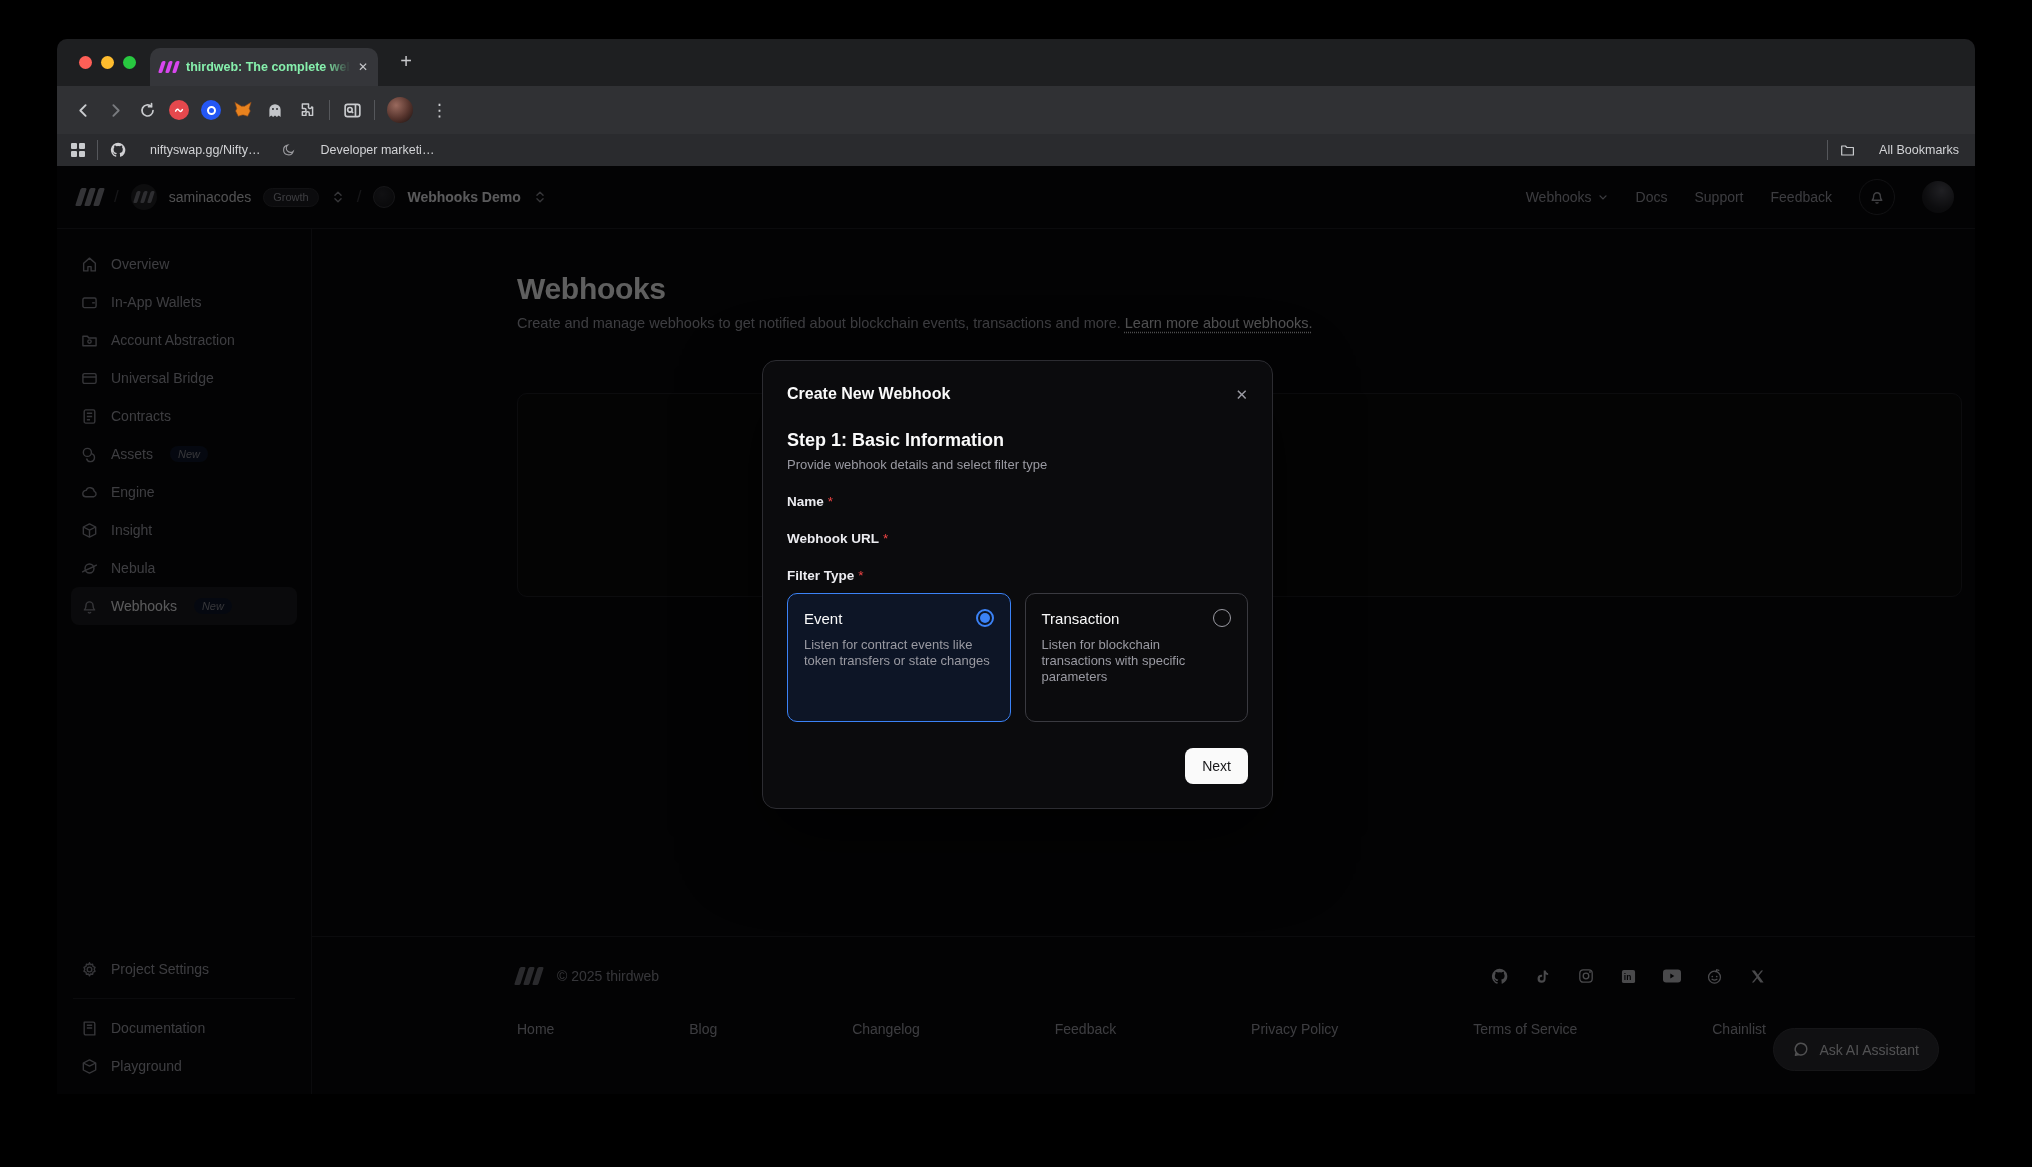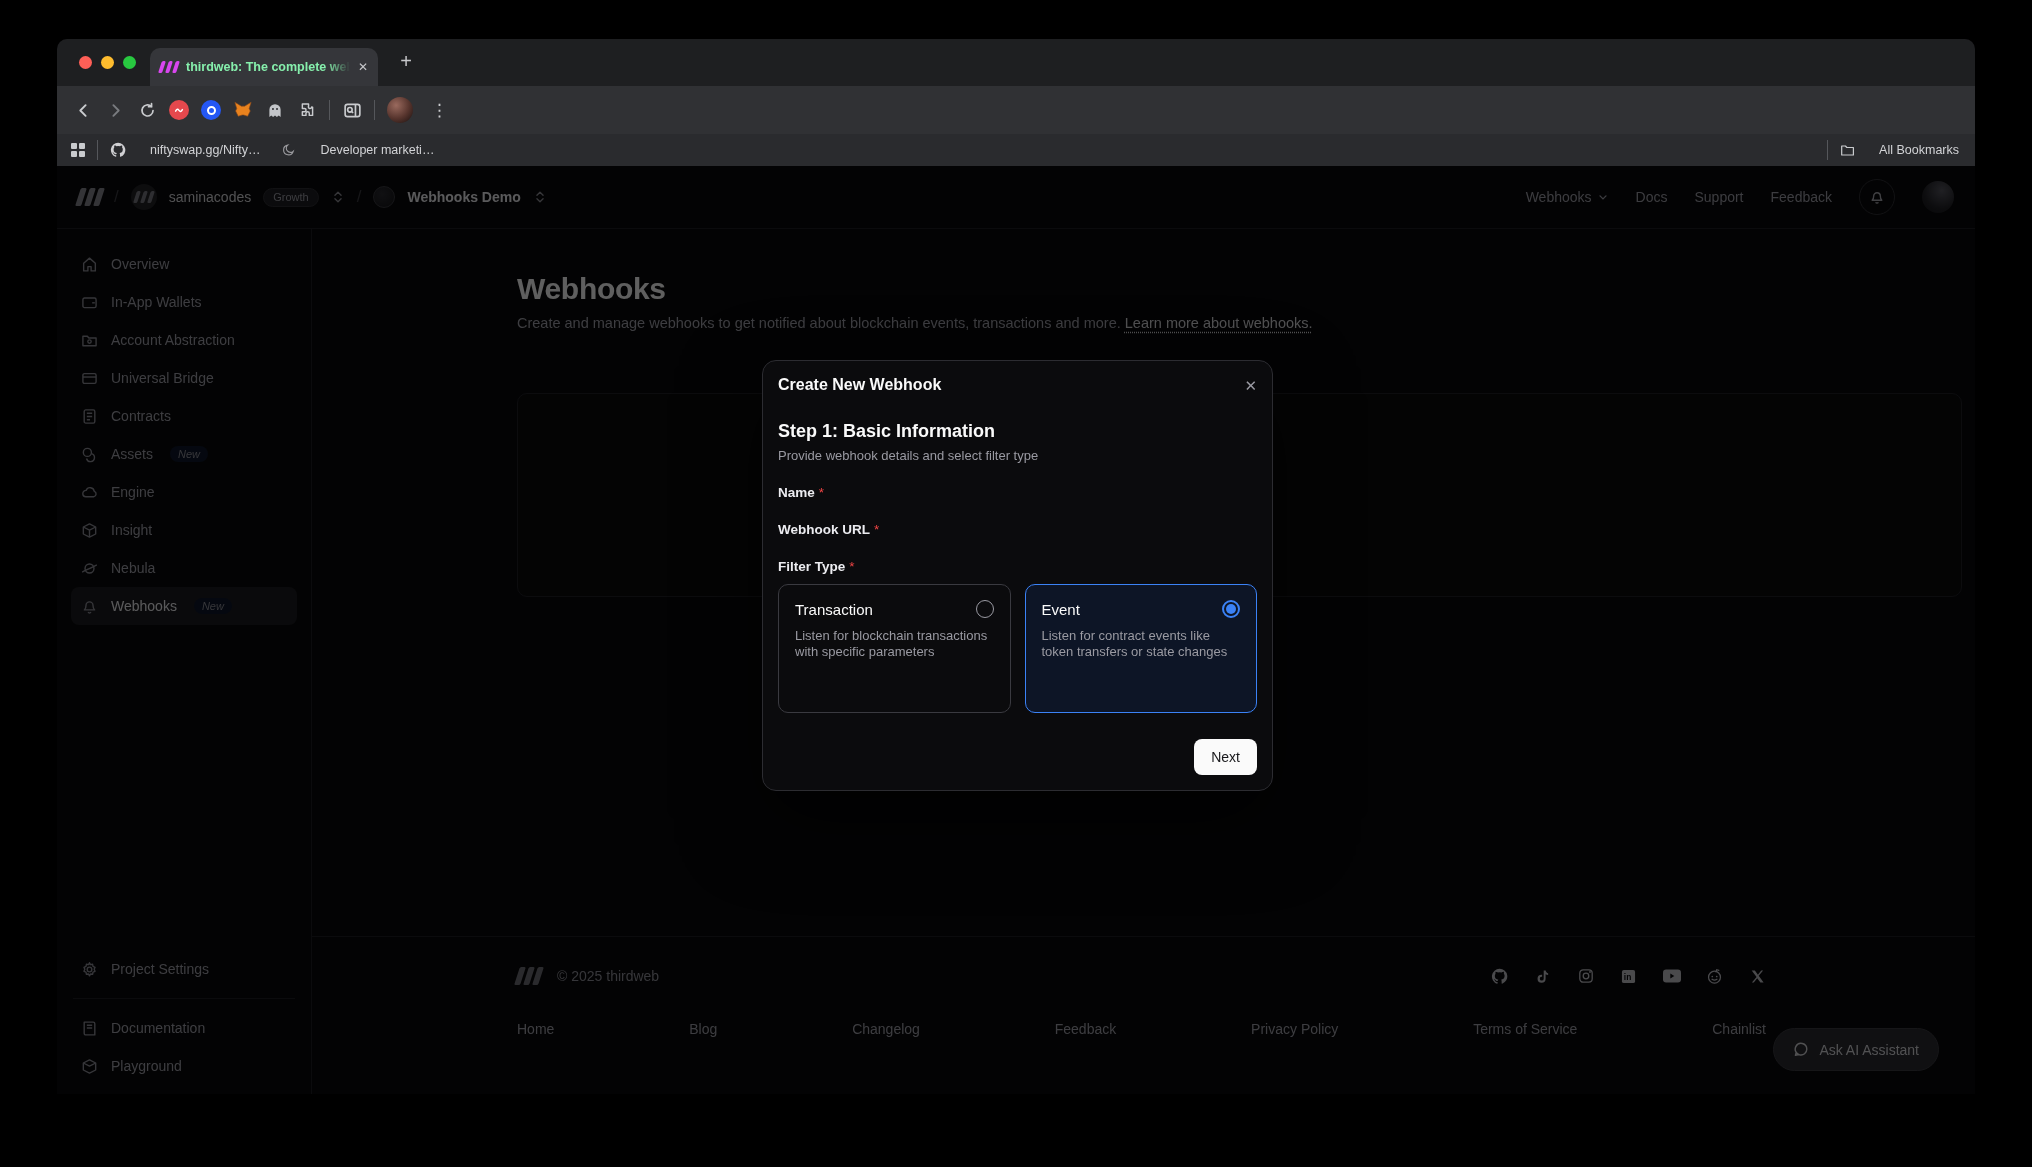--- a/index.html
+++ b/index.html
@@ -107,21 +107,21 @@
   .f-row2 { margin-top:36px; display:flex; justify-content:space-between; align-items:center; }
   .f-link { font-size:14px; color:#a1a1aa; text-decoration:none; }
 
   .ai-pill { position:absolute; right:36px; top:862px; height:43px; border-radius:999px;
              background:#2b2b30; border:1px solid #3a3a40; display:flex; align-items:center;
              gap:10px; padding:0 19px; color:#d4d4d8; font-size:14px; font-weight:500; }
 
   
   .overlay { position:absolute; inset:0; background:rgba(0,0,0,.62); }
   .modal { position:absolute; left:705px; top:194px; width:511px; background:#0b0b0d;
-           border:1px solid #2c2c31; border-radius:14px; padding:15px;
+           border:1px solid #2c2c31; border-radius:14px; padding:24px;
            box-shadow:0 30px 80px rgba(0,0,0,.7); }
   .m-head { display:flex; justify-content:space-between; align-items:center; }
   .m-title { font-size:16px; font-weight:700; color:#fafafa; }
   .m-close { color:#9a9aa2; font-size:15px; line-height:1; cursor:default; }
   .m-step { margin-top:27px; font-size:18px; font-weight:700; color:#fafafa; }
   .m-sub { margin-top:6px; font-size:13px; color:#9a9aa2; }
   .m-label { display:block; margin-top:22px; font-size:13.5px; font-weight:700; color:#ececf0; }
   .req { color:#ef4444; margin-left:4px; font-weight:400; }
   .inp { margin-top:8px; width:100%; height:40px; background:transparent; border:1px solid #2e2e33;
          border-radius:8px; padding:0 13px; font-size:14px; color:#ececf0; outline:none;
@@ -530,34 +530,34 @@
         </label>
 
         <label class="m-label">
           <span>Webhook URL</span><span class="req">*</span>
         </label>
 
         <label class="m-label">
           <span>Filter Type</span><span class="req">*</span>
         </label>
         <div class="filter-row">
+          <div class="fcard selected">
+            <div class="fcard-head">
+              <span class="fcard-title">Event</span>
+              <span class="radio checked"></span>
+            </div>
+            <p class="fcard-desc">Listen for contract events like token transfers or state changes</p>
+          </div>
           <div class="fcard">
             <div class="fcard-head">
               <span class="fcard-title">Transaction</span>
               <span class="radio"></span>
             </div>
             <p class="fcard-desc">Listen for blockchain transactions with specific parameters</p>
           </div>
-          <div class="fcard selected">
-            <div class="fcard-head">
-              <span class="fcard-title">Event</span>
-              <span class="radio checked"></span>
-            </div>
-            <p class="fcard-desc">Listen for contract events like token transfers or state changes</p>
-          </div>
         </div>
 
         <div class="m-foot">
           <button class="next-btn">Next</button>
         </div>
       </div>
 
     </div>
   </div>
 </div>

